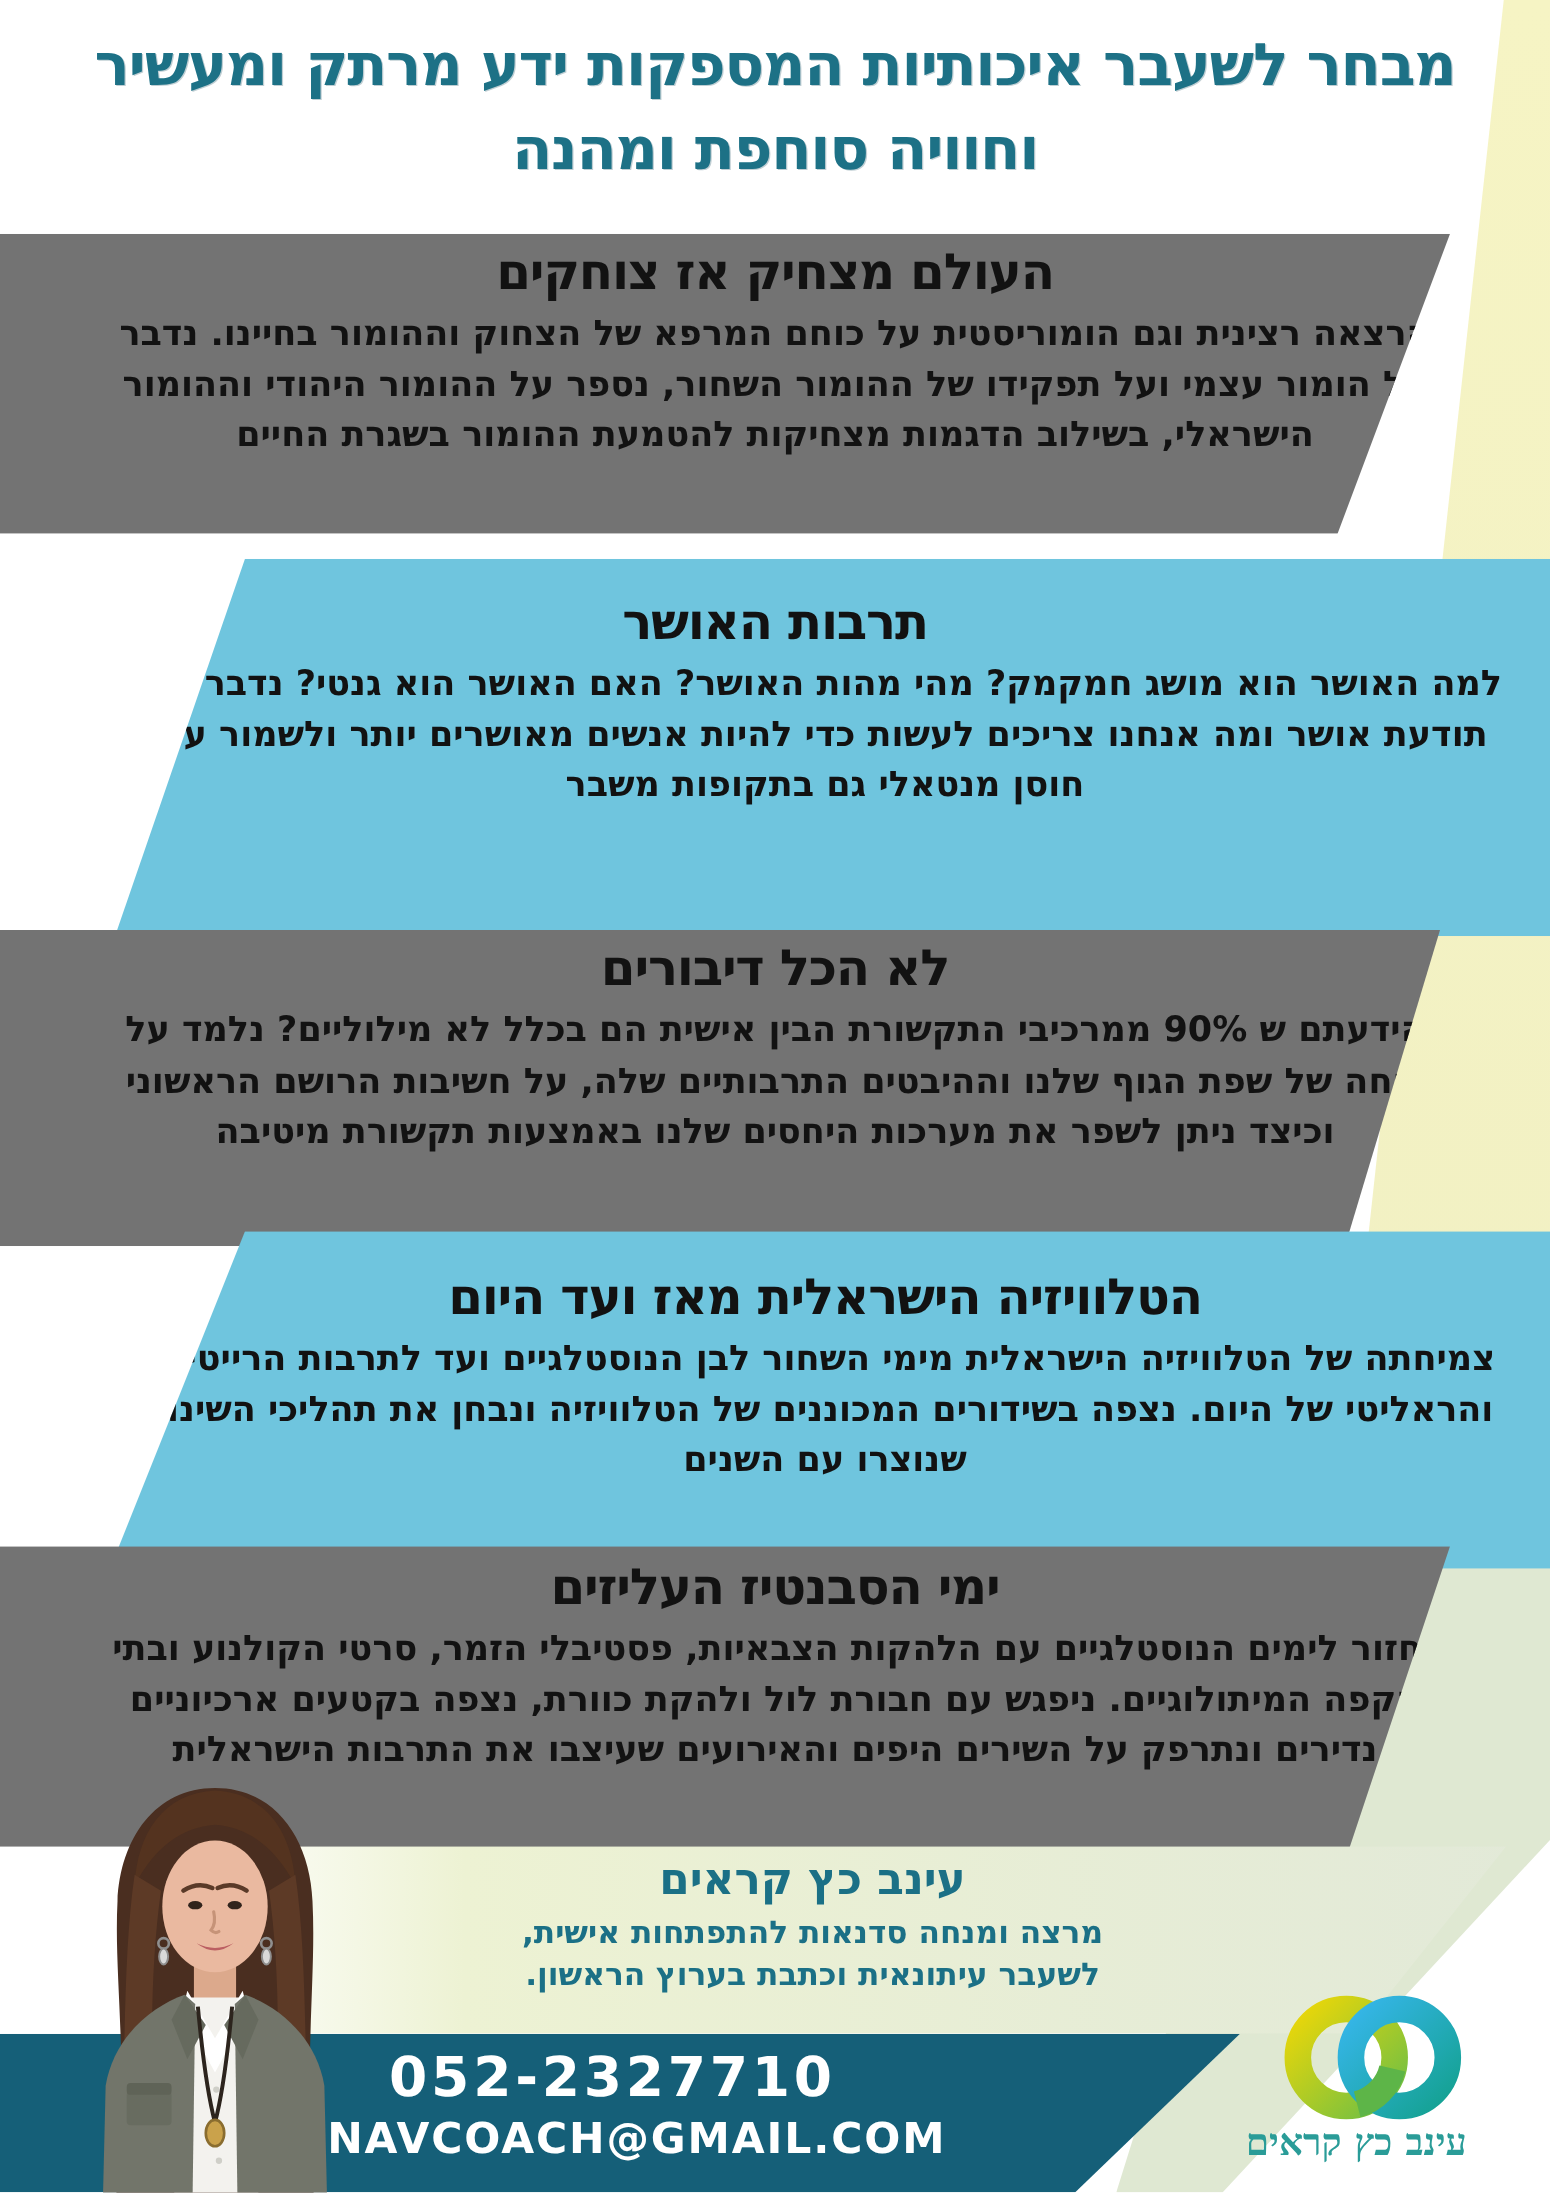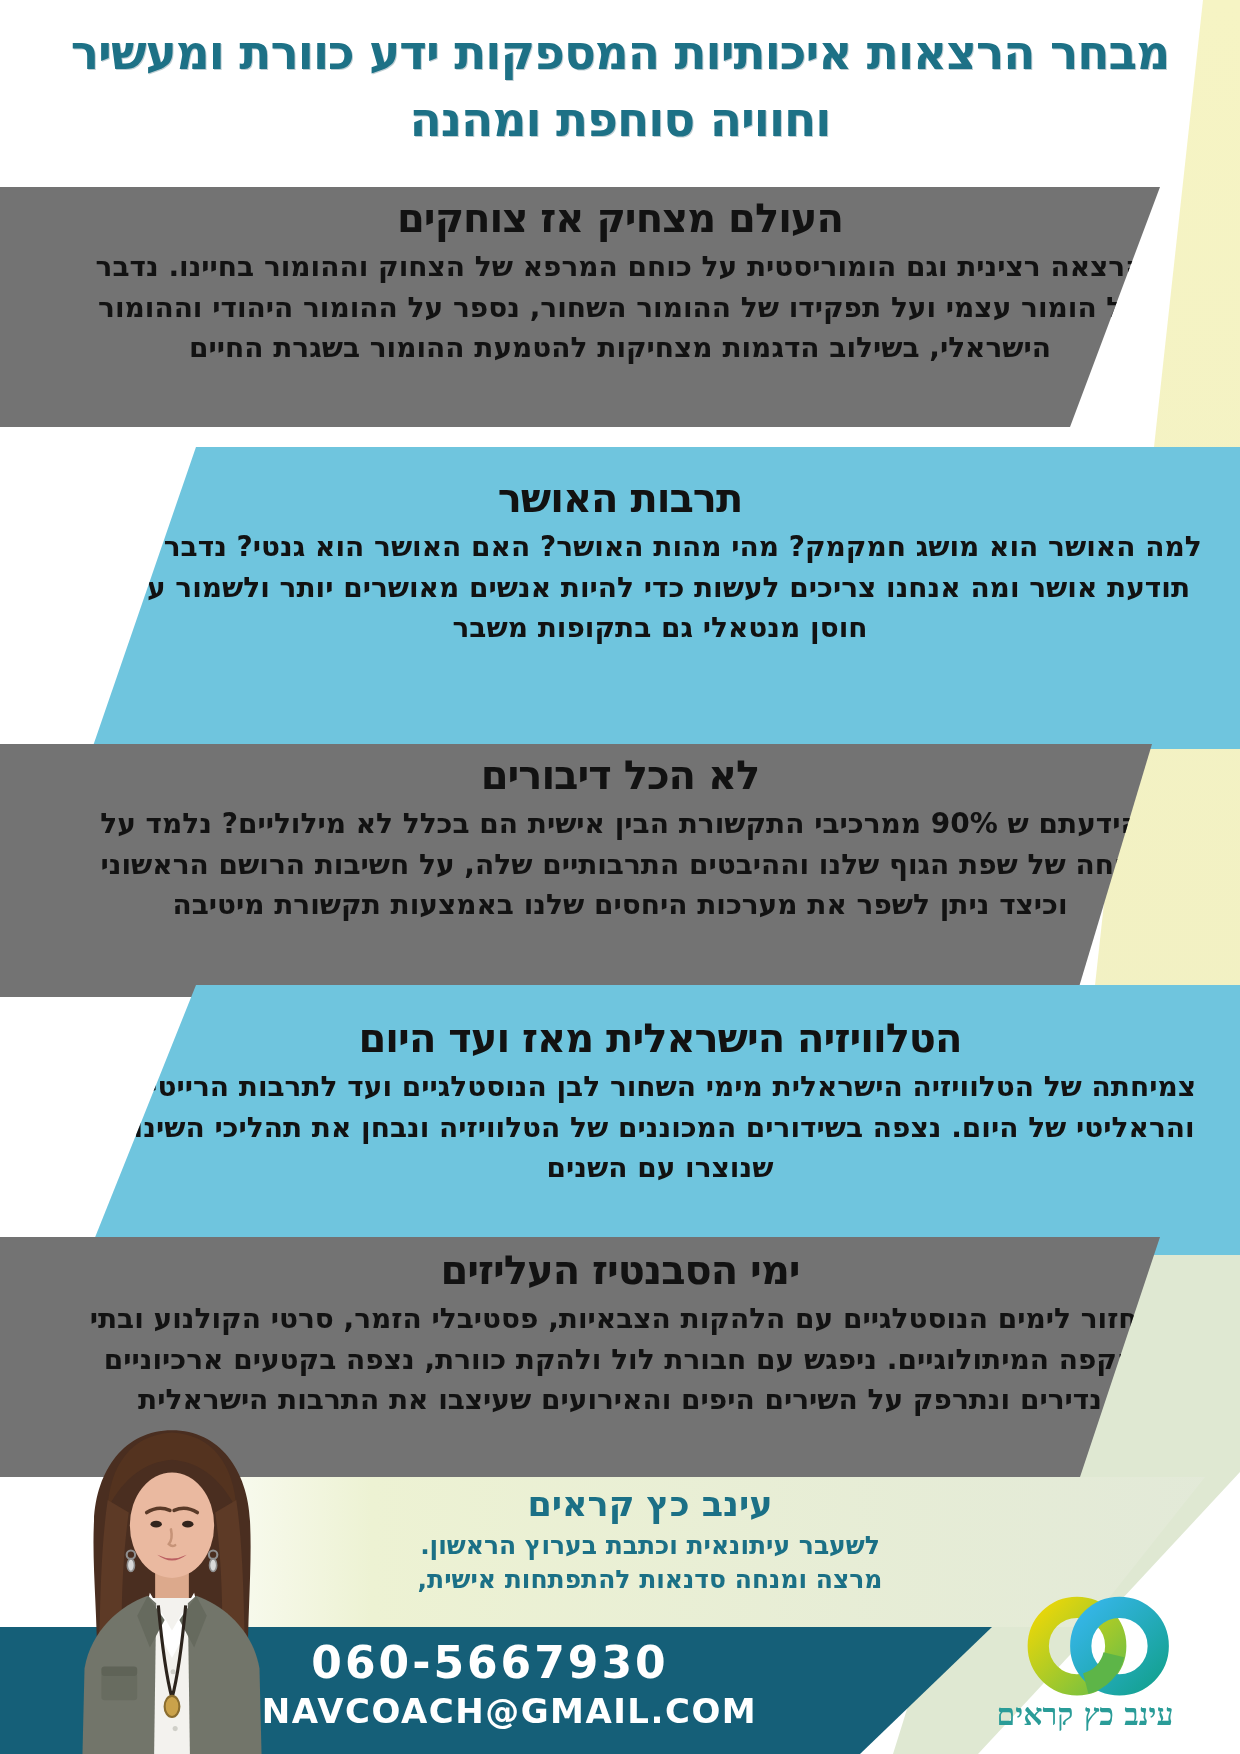--- a/index.html
+++ b/index.html
@@ -66,21 +66,21 @@
   }
   
   .portrait{left:40px;top:1424px;}
 </style>
 </head>
 <body>
 
 <div class="abs bg-yellow"></div>
 <div class="abs bg-green-wedge"></div>
 
-<div class="abs page-title">מבחר הרצאות איכותיות המספקות ידע כוורת ומעשיר וחוויה סוחפת ומהנה</div>
+<div class="abs page-title">מבחר לשעבר איכותיות המספקות ידע מרתק ומעשיר וחוויה סוחפת ומהנה</div>
 
 <section class="abs band band-green band-s0">
   <h2>העולם מצחיק אז צוחקים</h2>
   <p>הרצאה רצינית וגם הומוריסטית על כוחם המרפא של הצחוק וההומור בחיינו. נדבר על הומור עצמי ועל תפקידו של ההומור השחור, נספר על ההומור היהודי וההומור הישראלי, בשילוב הדגמות מצחיקות להטמעת ההומור בשגרת החיים</p>
 </section>
 
 <section class="abs band band-blue band-s1">
   <h2>תרבות האושר</h2>
   <p>למה האושר הוא מושג חמקמק? מהי מהות האושר? האם האושר הוא גנטי? נדבר על תודעת אושר ומה אנחנו צריכים לעשות כדי להיות אנשים מאושרים יותר ולשמור על חוסן מנטאלי גם בתקופות משבר</p>
 </section>
@@ -96,27 +96,27 @@
 </section>
 
 <section class="abs band band-green band-s4">
   <h2>ימי הסבנטיז העליזים</h2>
   <p>נחזור לימים הנוסטלגיים עם הלהקות הצבאיות, פסטיבלי הזמר, סרטי הקולנוע ובתי הקפה המיתולוגיים. ניפגש עם חבורת לול ולהקת כוורת, נצפה בקטעים ארכיוניים נדירים ונתרפק על השירים היפים והאירועים שעיצבו את התרבות הישראלית</p>
 </section>
 
 <div class="abs strip"></div>
 <div class="abs presenter">
   <div class="name">עינב כץ קראים</div>
+  <p class="bio">מרצה ומנחה סדנאות להתפתחות אישית,</p>
   <p class="bio">לשעבר עיתונאית וכתבת בערוץ הראשון.</p>
-  <p class="bio">מרצה ומנחה סדנאות להתפתחות אישית,</p>
 </div>
 
 <div class="abs contact-band"></div>
 <div class="abs contact-inner">
-  <p class="phone">060-5667930</p>
+  <p class="phone">052-2327710</p>
   <p class="email">EINAVCOACH@GMAIL.COM</p>
 </div>
 
 <svg class="abs logo-rings" width="150" height="108" viewBox="0 0 120 86">
   <defs>
     <linearGradient id="gYG" x1="0" y1="0" x2="1" y2="1">
       <stop offset="0" stop-color="#ecd708"></stop>
         <stop offset="1" stop-color="#6fbf44"></stop>
     </linearGradient>
     <linearGradient id="gBT" x1="0" y1="0" x2="1" y2="1">

